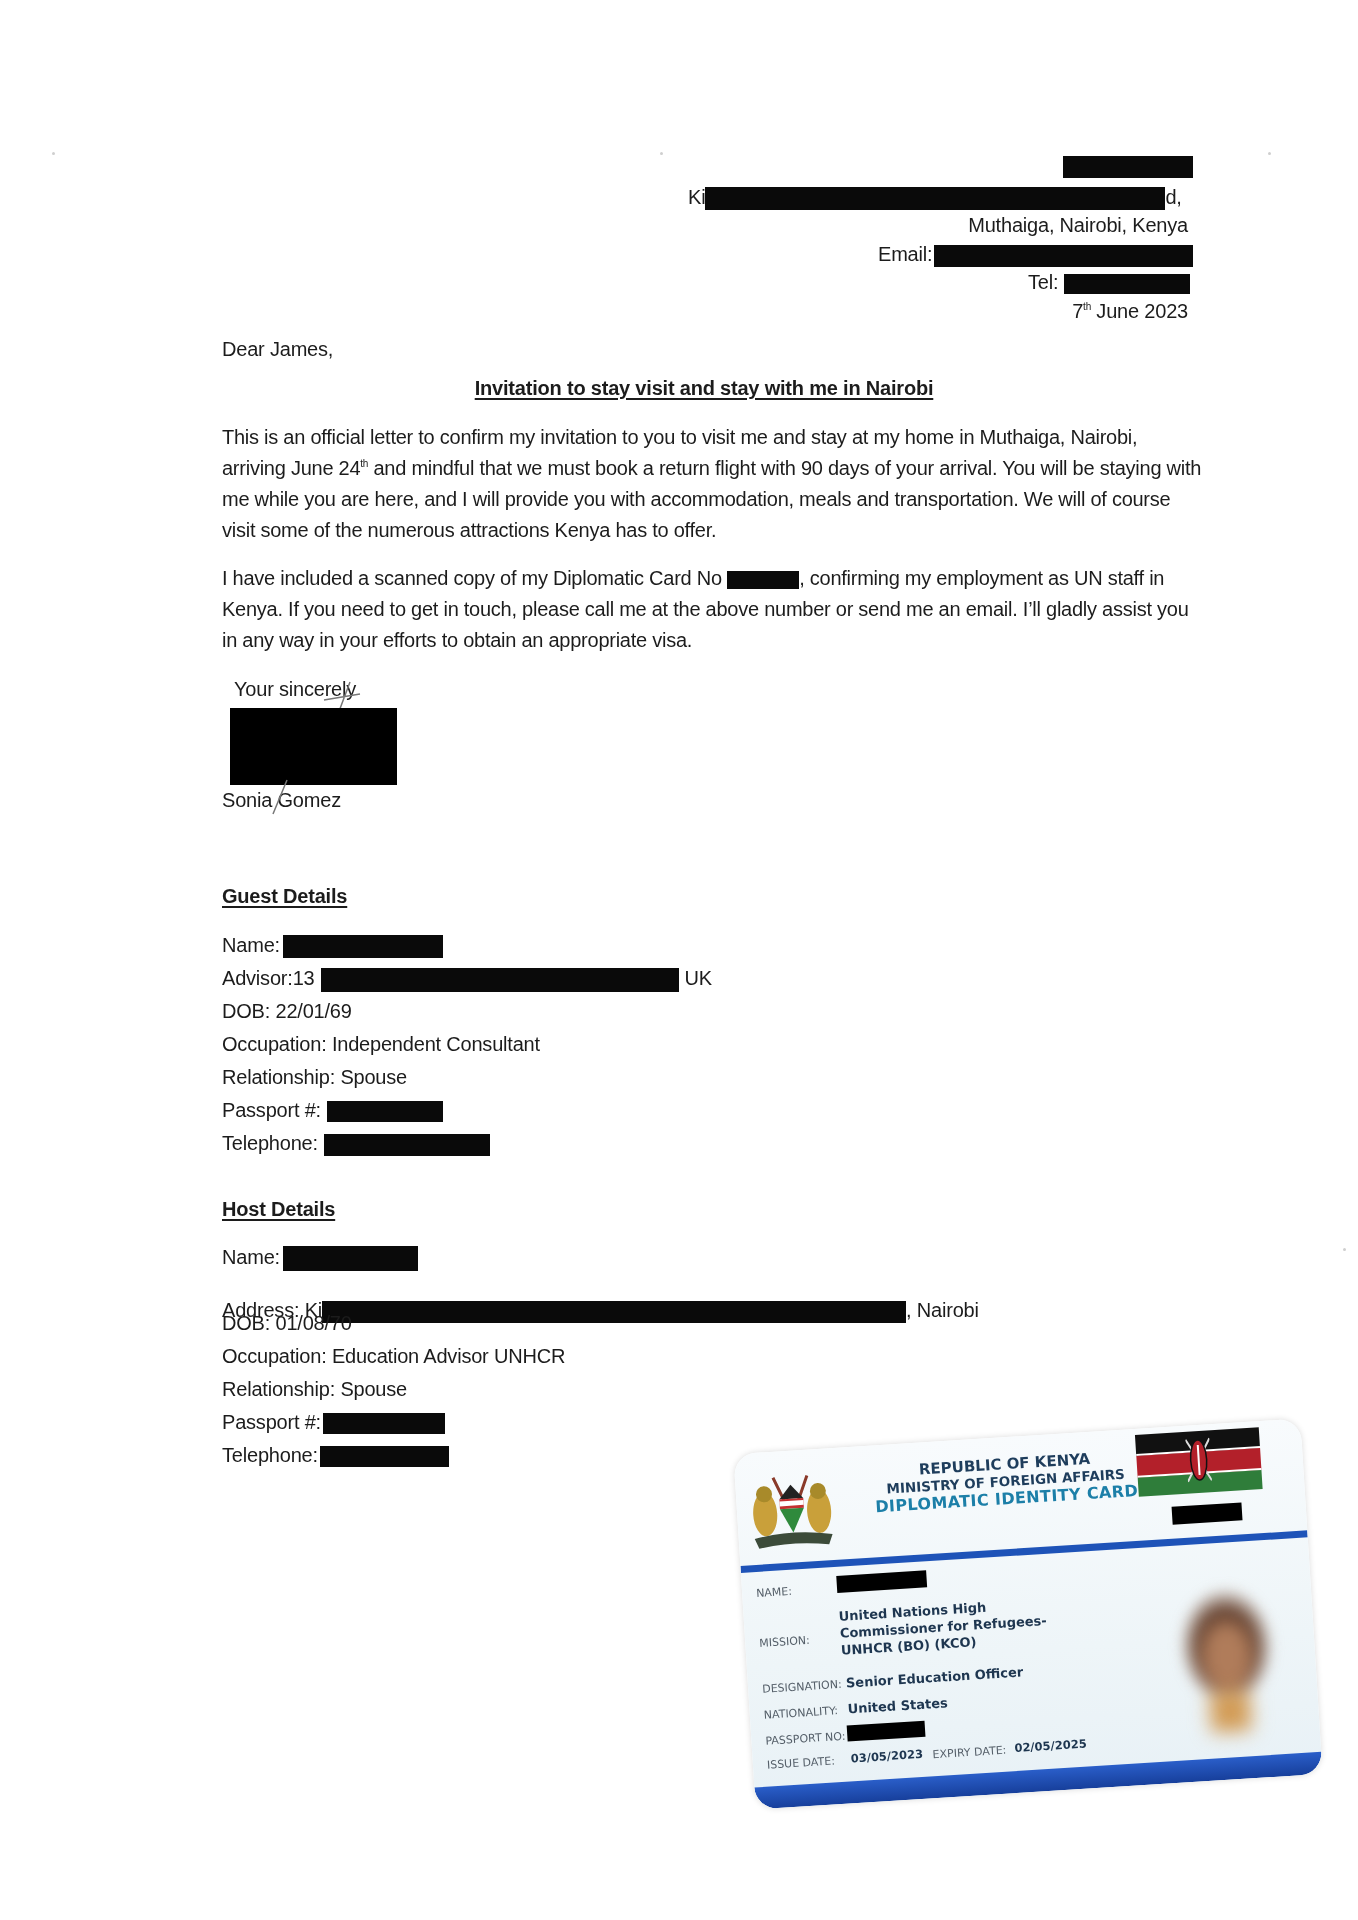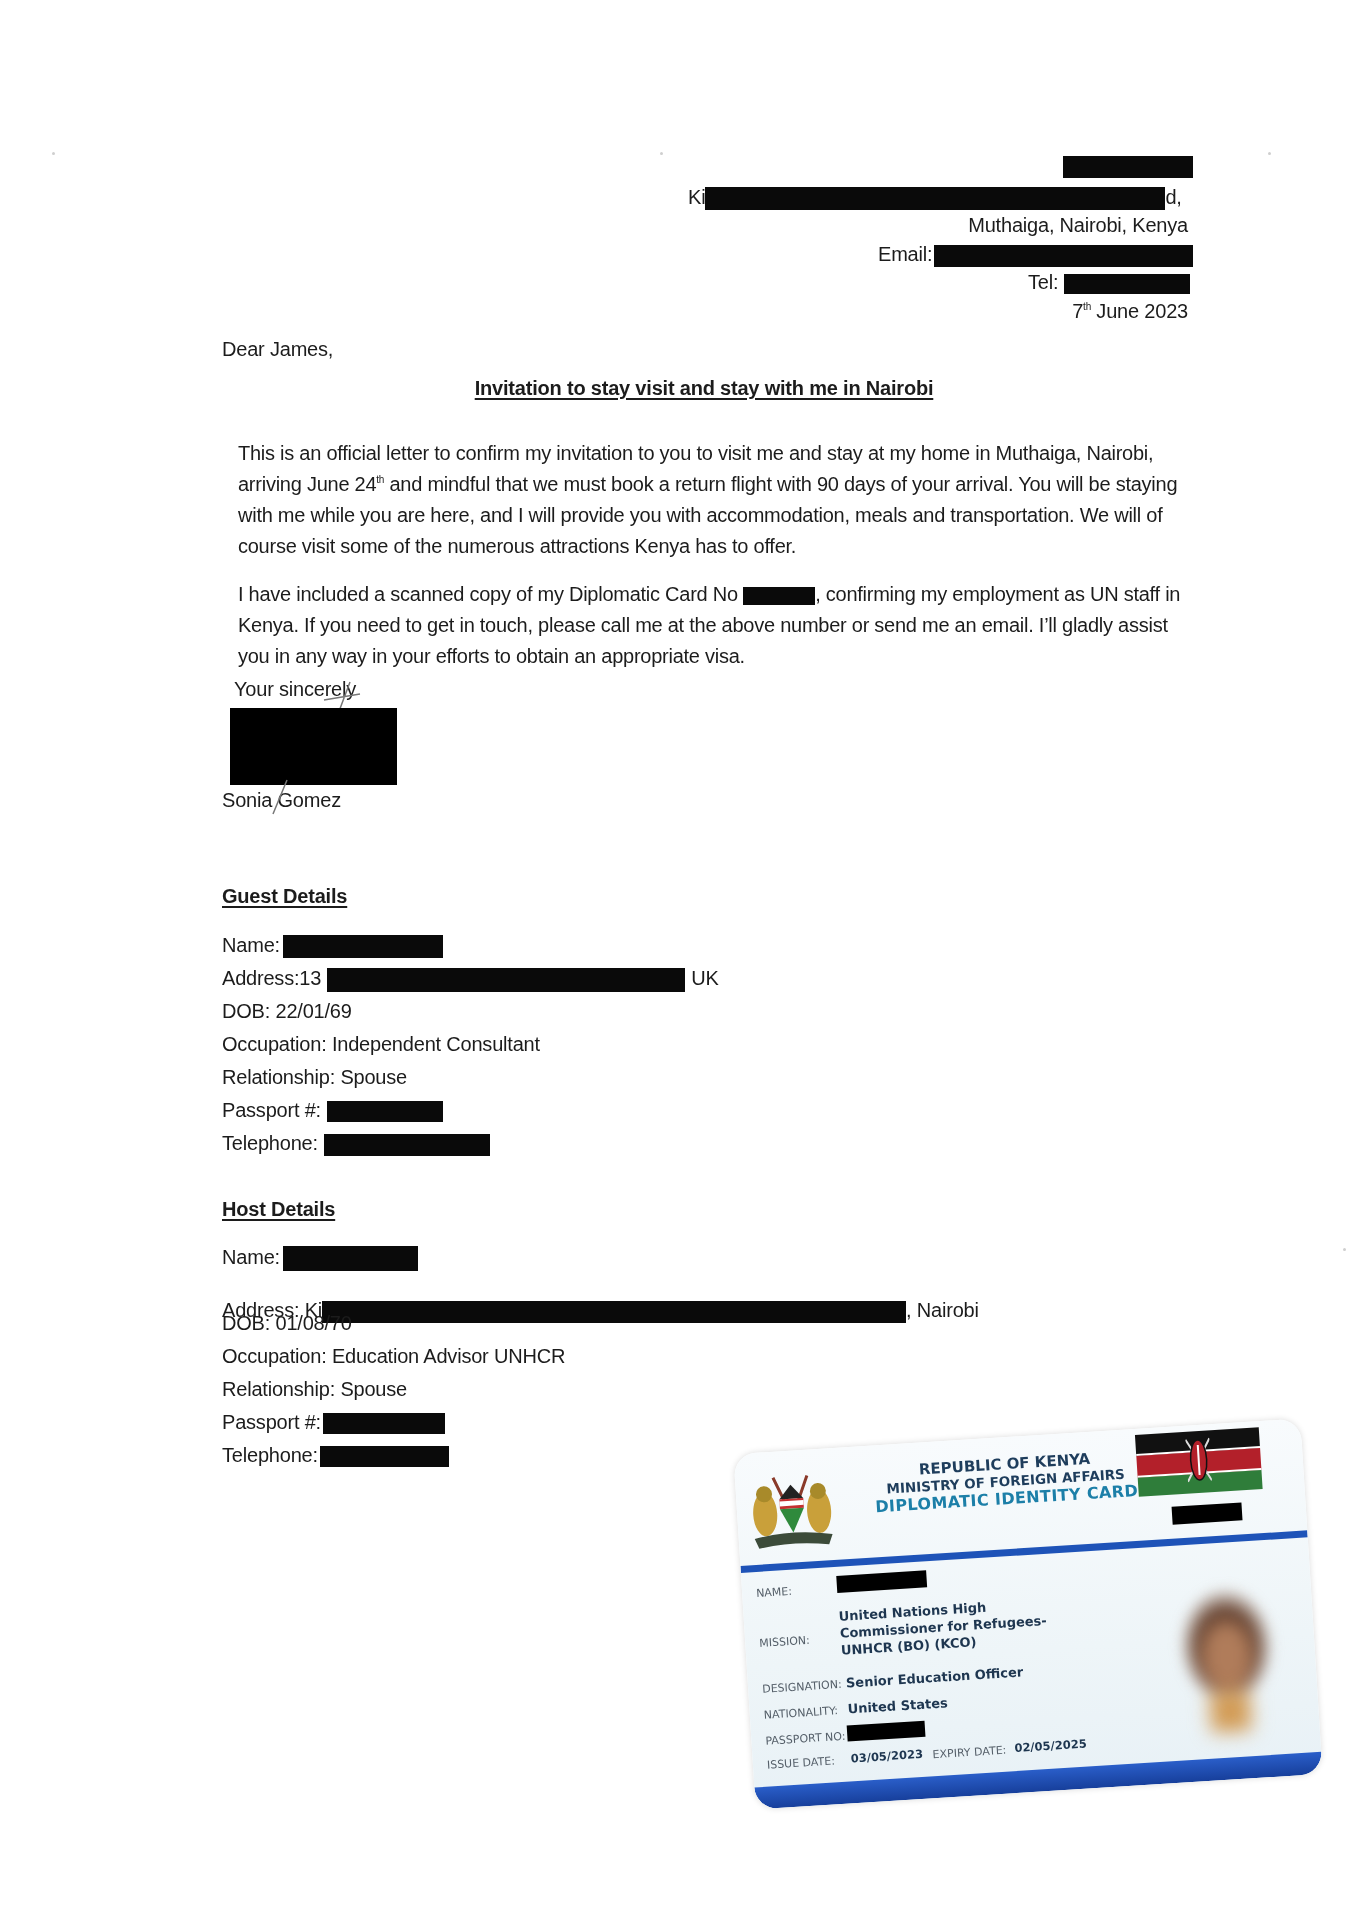--- a/index.html
+++ b/index.html
@@ -5,21 +5,21 @@
   html, body { margin:0; padding:0; background:#ffffff; }
   body { width:1358px; height:1920px; position:relative; overflow:hidden;
          font-family:"Liberation Sans", sans-serif; color:#1c1c1c; }
   .abs { position:absolute; white-space:nowrap; }
   .t { font-size:20px; line-height:24px; letter-spacing:-0.2px; }
   .redact { background:#0a0a0a; display:inline-block; vertical-align:middle; }
   .right { text-align:right; }
   .u { text-decoration:underline; text-underline-offset:3px; font-weight:bold;text-align:center; }
   sup { font-size:10px; line-height:0; vertical-align:8px; }
   .para { position:absolute; left:222px; width:980px; font-size:20px; line-height:31px; letter-spacing:-0.25px; }
-  .para p { margin:16px; }
+  .para p { margin:0; }
   .speck { position:absolute; width:3px; height:3px; background:#cfcfcf; border-radius:50%; }
 
   
   .card { position:absolute; left:744px; top:1436px; width:568px; height:356px;
           transform:rotate(-3.6deg); transform-origin:center;
           background:linear-gradient(180deg,#f8fbfd 0%,#eef5f8 60%,#e8f1f6 100%);
           border-radius:22px; box-shadow:0 0 6px rgba(0,0,0,0.15);
           font-family:"DejaVu Sans", sans-serif; overflow:hidden; }
   .card .hdr { position:absolute; left:120px; top:18px; width:300px; text-align:center; font-weight:bold; }
   .card .h1 { font-size:15px; color:#1e3d5c; line-height:18px; }
@@ -89,21 +89,21 @@
 <svg class="abs" style="left:265px;top:778px;" width="40" height="40">
   <path d="M22 2 L8 36" stroke="#777" stroke-width="1.5" fill="none"></path>
 </svg>
 
 <div class="abs t u" style="left:222px;top:884px;">Guest Details</div>
 
 <div class="abs t" style="left:222px;top:933px;">
   <span>Name:</span><span class="redact" style="width:160px;height:23px;margin-left:3px;"></span>
 </div>
 <div class="abs t" style="left:222px;top:966px;">
-  <span>Address:13</span><span class="redact" style="width:358px;height:24px;margin-left:6px;margin-right:6px;"></span><span>UK</span>
+  <span>Advisor:13</span><span class="redact" style="width:358px;height:24px;margin-left:6px;margin-right:6px;"></span><span>UK</span>
 </div>
 <div class="abs t" style="left:222px;top:999px;">DOB: 22/01/69</div>
 <div class="abs t" style="left:222px;top:1032px;">Occupation: Independent Consultant</div>
 <div class="abs t" style="left:222px;top:1065px;">Relationship: Spouse</div>
 <div class="abs t" style="left:222px;top:1098px;">
   <span>Passport #:</span><span class="redact" style="width:116px;height:21px;margin-left:6px;"></span>
 </div>
 <div class="abs t" style="left:222px;top:1131px;">
   <span>Telephone:</span><span class="redact" style="width:166px;height:22px;margin-left:6px;"></span>
 </div>

